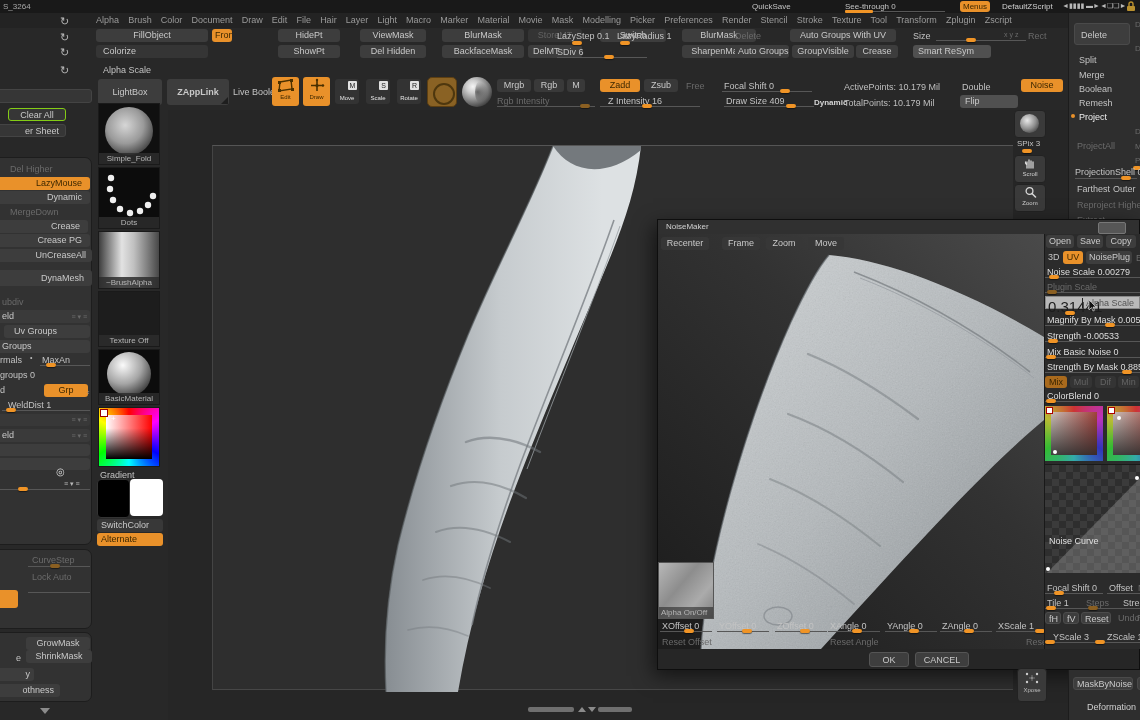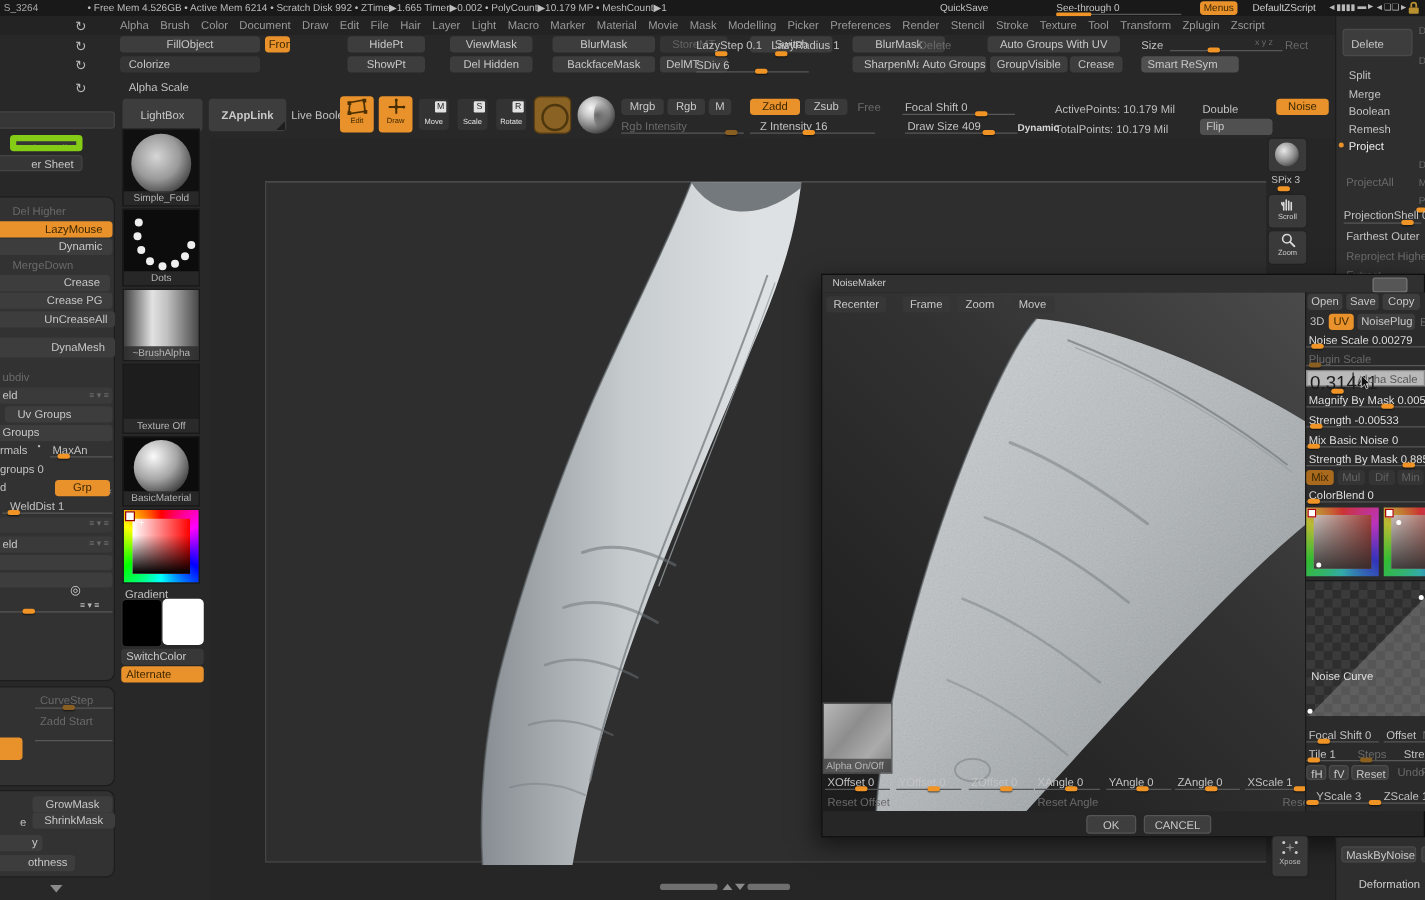--- a/index.html
+++ b/index.html
@@ -34,21 +34,20 @@
                      linear-gradient(45deg,#3b3b3b 25%,transparent 25%,transparent 75%,#3b3b3b 75%);
     background-size:14px 14px;background-position:0 0,7px 7px;}
 </style>
 </head>
 <body>
 
 <div id="root">
 
   <div class="ab" style="left:0;top:0;width:1140px;height:13px;background:#191919;">
     <span class="l f8" style="left:3px;top:1px;color:#a8a8a8;">S_3264</span>
-    <span class="l f8" style="left:70px;top:1px;color:#bdbdbd;">• Free Mem 4.526GB   • Active Mem 6214   • Scratch Disk 992   • ZTime▶1.665  Timer▶0.002   • PolyCount▶10.179 MP   • MeshCount▶1</span>
     <span class="l f8" style="left:752px;top:1px;">QuickSave</span>
     <span class="l f8" style="left:845px;top:1px;">See-through 0</span>
     <div class="t" style="left:845px;top:11px;width:100px;"></div>
     <div class="ab" style="left:845px;top:10px;width:28px;height:3px;background:#f09426;border-radius:1px;"></div>
     <div class="b o f8" style="left:960px;top:1px;height:11px;line-height:11px;">Menus</div>
     <span class="l f8" style="left:1002px;top:1px;color:#d0d0d0;">DefaultZScript</span>
     <span class="glyph f7" style="left:1062px;top:2px;">◄▮▮▮▮</span>
     <span class="glyph f7" style="left:1086px;top:2px;">▬►</span>
     <span class="glyph f7" style="left:1100px;top:2px;">◄❏❏►</span>
     <svg class="ab" style="left:1126px;top:1px;" width="10" height="11" viewBox="0 0 10 11">
@@ -269,21 +268,21 @@
     <div class="ab" style="left:0;top:76px;width:30px;height:26px;background:#3a3a3a;border-radius:4px;border:1px solid #222;text-align:center;">
       <svg width="13" height="12" viewBox="0 0 13 12" style="margin-top:1px;">
         <circle cx="5.5" cy="5" r="3.4" fill="none" stroke="#d8d8d8" stroke-width="1.3"></circle>
         <path d="M8 7.5L11.5 11" stroke="#d8d8d8" stroke-width="1.5" stroke-linecap="round"></path>
       </svg>
       <div class="f6" style="line-height:7px;color:#cfcfcf;">Zoom</div>
     </div>
   </div>
 
   <div class="b" style="left:-30px;top:89px;width:122px;height:14px;border:1px solid #444;background:#363636;"></div>
-  <div class="b" style="left:8px;top:108px;width:58px;border:5px solid #84cc16;background:#363636;">Clear All</div>
+  <div class="b" style="left:8px;top:108px;width:58px;border:1px solid #84cc16;background:#363636;">Clear All</div>
   <div class="b" style="left:-12px;top:124px;width:78px;border:1px solid #444;background:#363636;text-align:right;padding-right:6px;">er Sheet</div>
 
   <div class="pnl" style="left:-10px;top:157px;width:102px;height:388px;"></div>
   <span class="l d" style="left:10px;top:163px;">Del Higher</span>
   <div class="b o" style="left:-4px;top:177px;width:94px;text-align:right;padding-right:8px;">LazyMouse</div>
   <div class="b" style="left:-4px;top:191px;width:94px;text-align:right;padding-right:8px;">Dynamic</div>
   <span class="l d" style="left:10px;top:206px;">MergeDown</span>
   <div class="b" style="left:-4px;top:220px;width:92px;text-align:right;padding-right:8px;">Crease</div>
   <div class="b" style="left:-4px;top:234px;width:94px;text-align:right;padding-right:8px;">Crease PG</div>
   <div class="b" style="left:-4px;top:249px;width:96px;text-align:right;padding-right:6px;">UnCreaseAll</div>
@@ -317,21 +316,21 @@
   <div class="b" style="left:-20px;top:458px;width:110px;height:12px;"></div>
   <span class="glyph" style="left:56px;top:466px;font-size:10px;color:#dadada;">◎</span>
   <div class="t" style="left:-10px;top:489px;width:100px;"></div>
   <div class="h" style="left:18px;top:487px;"></div>
   <span class="f7 d glyph" style="left:64px;top:480px;">≡ ▾ ≡</span>
 
   <div class="pnl" style="left:-10px;top:549px;width:102px;height:80px;"></div>
   <span class="l d" style="left:32px;top:554px;">CurveStep</span>
   <div class="t" style="left:28px;top:566px;width:62px;"></div>
   <div class="h dm" style="left:50px;top:564px;"></div>
-  <span class="l d" style="left:32px;top:571px;">Zadd Start</span>
+  <span class="l d" style="left:32px;top:571px;">Lock Auto</span>
   <div class="t" style="left:28px;top:592px;width:62px;"></div>
   <div class="b o" style="left:-10px;top:590px;width:28px;height:18px;"></div>
 
   <div class="pnl" style="left:-10px;top:632px;width:102px;height:70px;"></div>
   <div class="b" style="left:26px;top:637px;width:64px;">GrowMask</div>
   <span class="l" style="left:16px;top:652px;">e</span>
   <div class="b" style="left:26px;top:650px;width:66px;">ShrinkMask</div>
   <div class="b" style="left:-30px;top:668px;width:64px;text-align:right;padding-right:4px;">y</div>
   <div class="b" style="left:-30px;top:684px;width:90px;text-align:right;padding-right:6px;">othness</div>
   <div class="ab" style="left:40px;top:708px;width:0;height:0;border-left:5px solid transparent;border-right:5px solid transparent;border-top:6px solid #8b8b8b;"></div>

